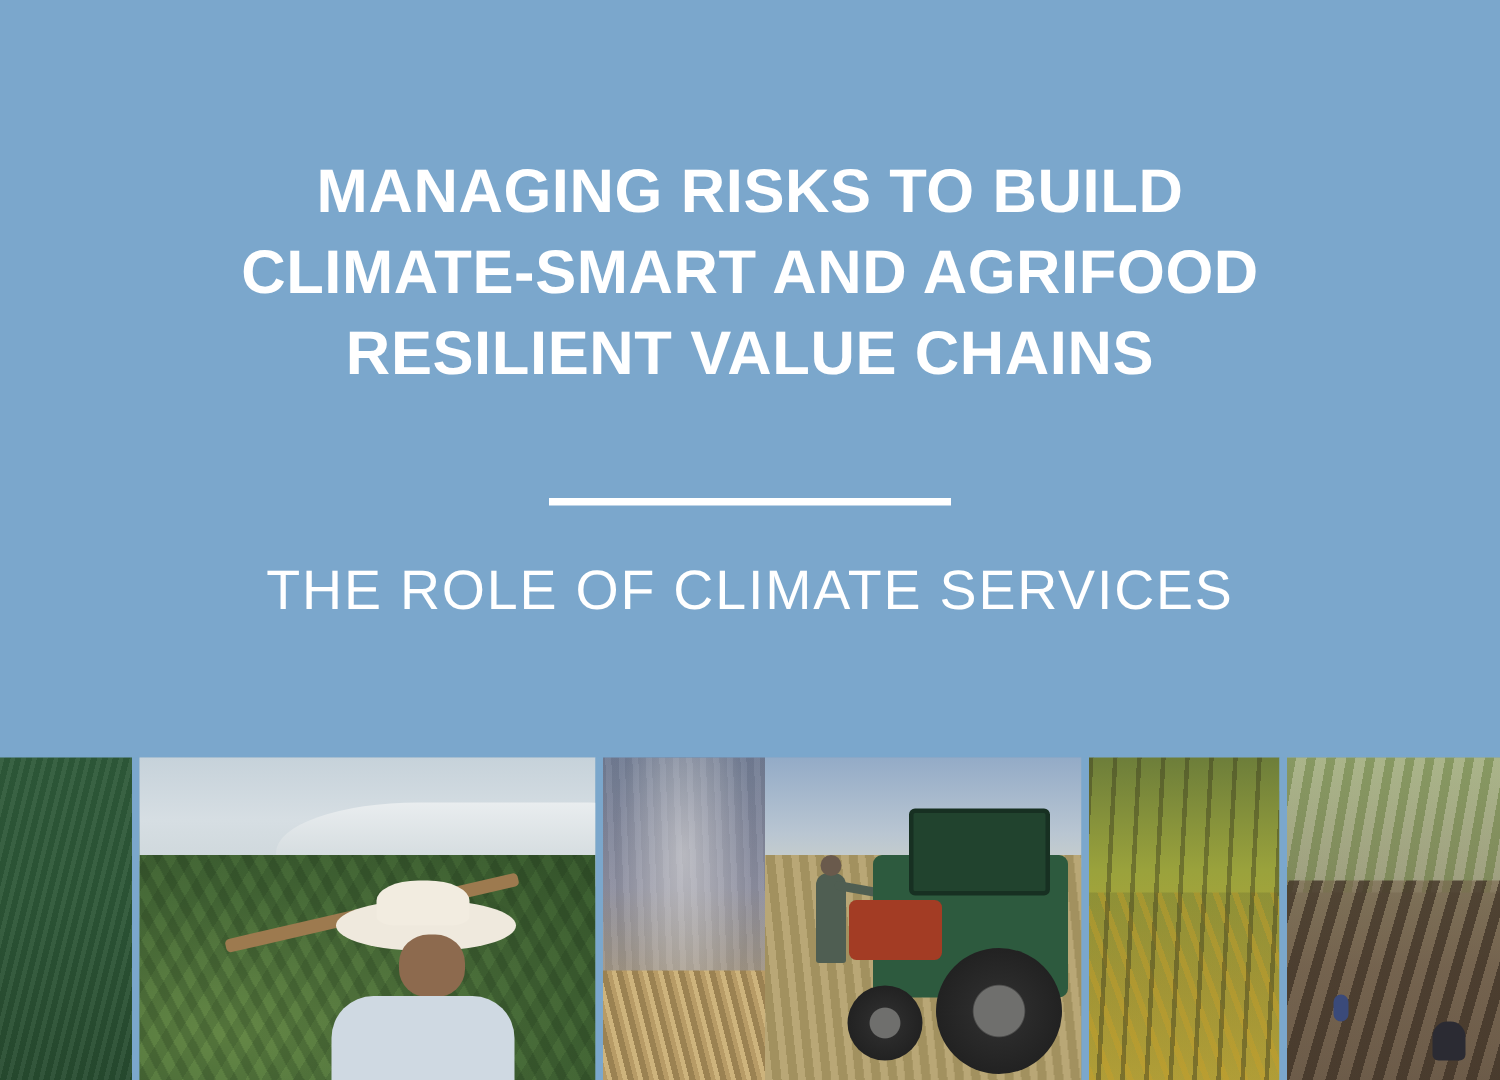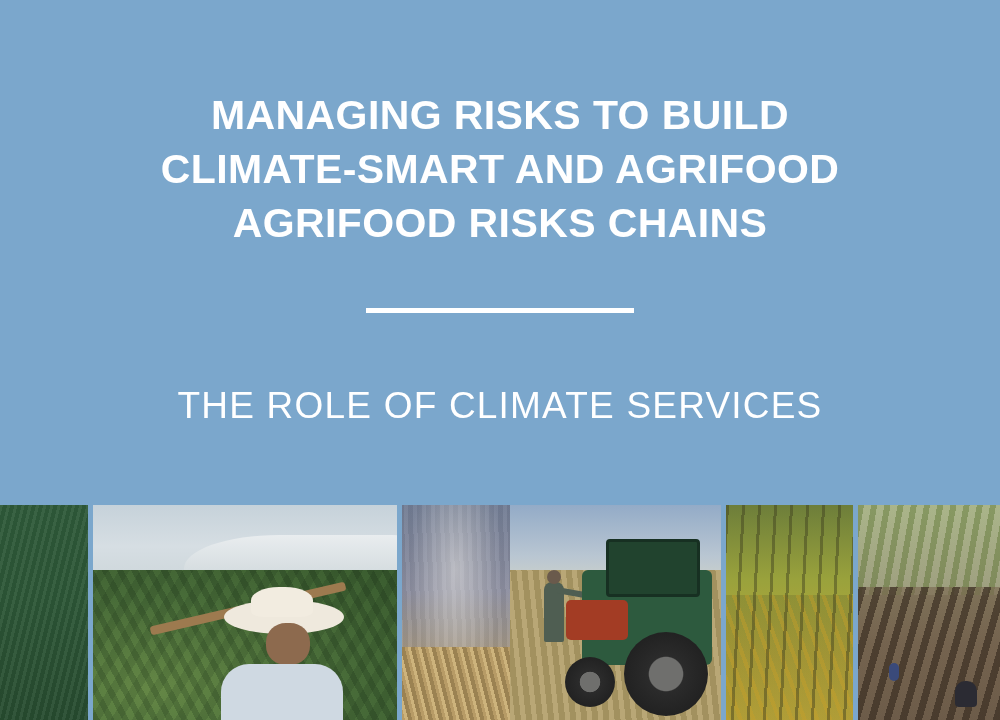--- a/index.html
+++ b/index.html
@@ -34,40 +34,40 @@
     box-sizing: border-box;
   }
   .main-title {
     color: #ffffff;
     font-weight: bold;
     font-size: 41px;
     line-height: 1.32;
     letter-spacing: 0.4px;
     text-align: center;
     max-width: 880px;
-    margin: 0;
+    margin: 12px;
   }
   .main-title .line {
     display: block;
     white-space: nowrap;
   }
   .divider {
     width: 268px;
     height: 5px;
     background: #ffffff;
     margin-top: 58px;
   }
   .subtitle {
     color: #ffffff;
     font-weight: normal;
     font-size: 37px;
     letter-spacing: 1.2px;
     text-align: center;
     margin: 0;
-    padding-top: 72px;
+    padding-top: 36px;
   }
 
   
   .photo-strip {
     position: absolute;
     left: 0;
     bottom: 0;
     width: 1000px;
     height: 215px;
     display: flex;
@@ -295,21 +295,21 @@
 </style>
 </head>
 <body>
 
 <div class="cover">
 
   <div class="title-block">
     <h1 class="main-title">
       <span class="line">MANAGING RISKS TO BUILD</span>
       <span class="line">CLIMATE-SMART AND AGRIFOOD</span>
-      <span class="line">AGRIFOOD RISKS CHAINS</span>
+      <span class="line">RESILIENT VALUE CHAINS</span>
     </h1>
     <div class="divider"></div>
     <h2 class="subtitle">THE ROLE OF CLIMATE SERVICES</h2>
   </div>
 
   <div class="photo-strip">
     <div class="photo p-green"></div>
     <div class="photo gap" style="width:5px"></div>
     <div class="photo p-farmer">
       <div class="sky"></div>

